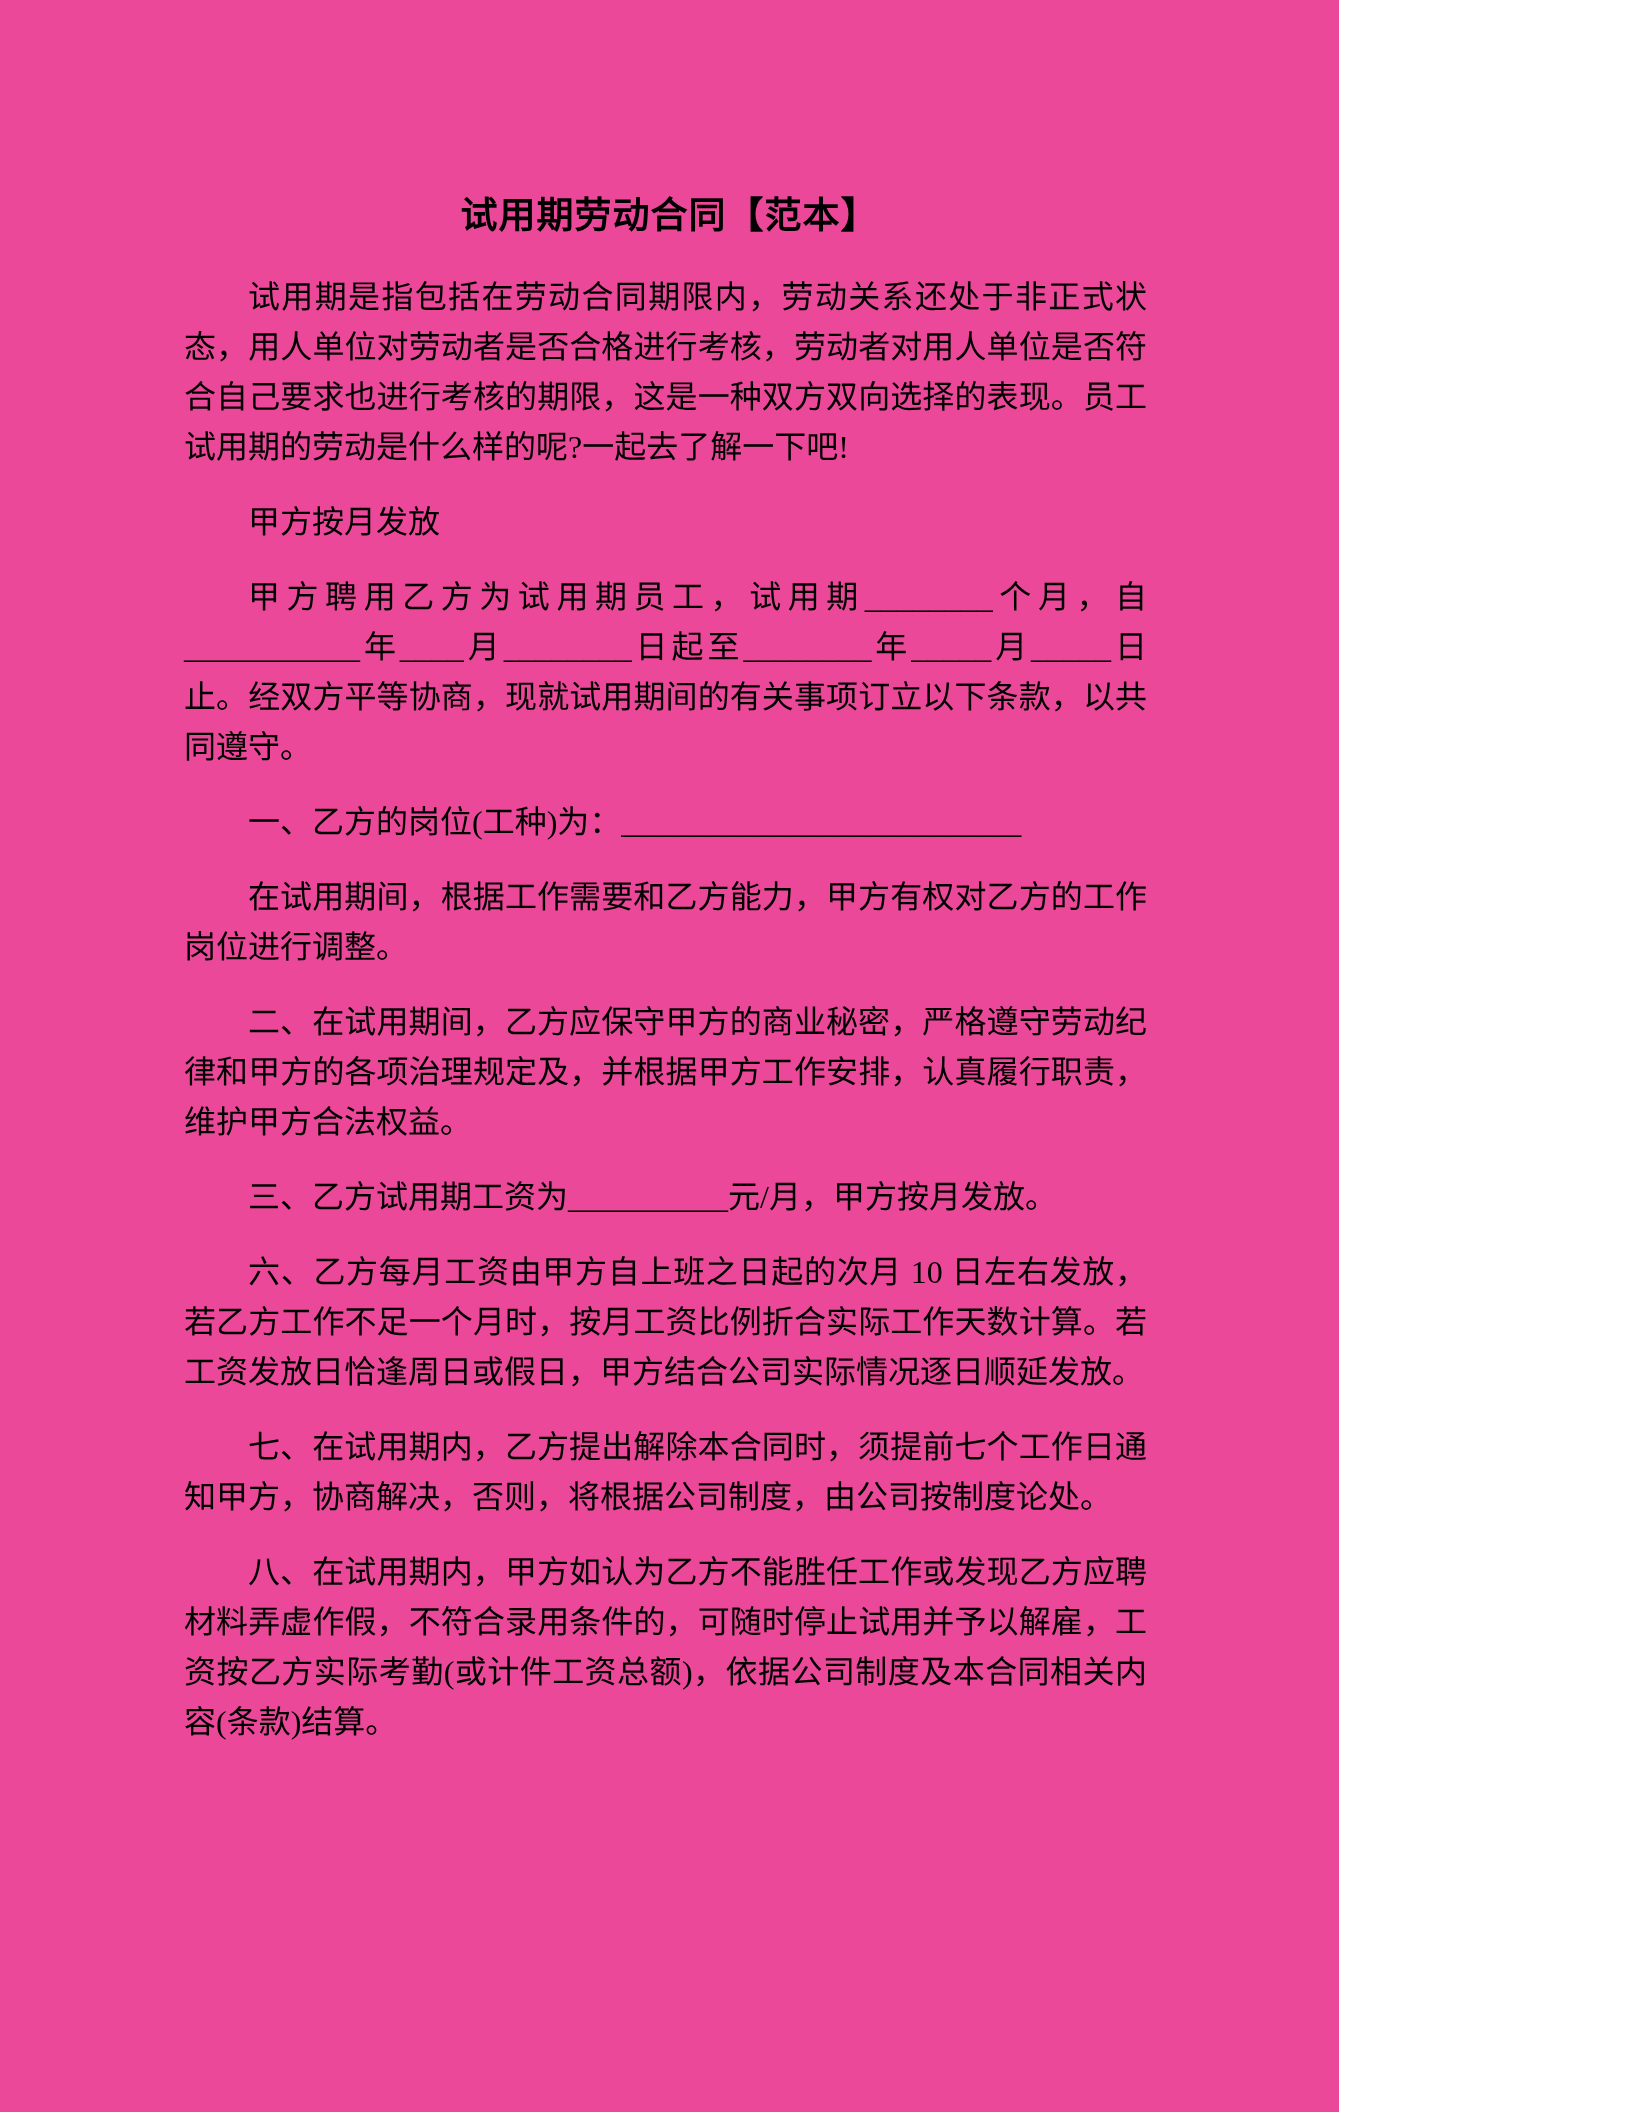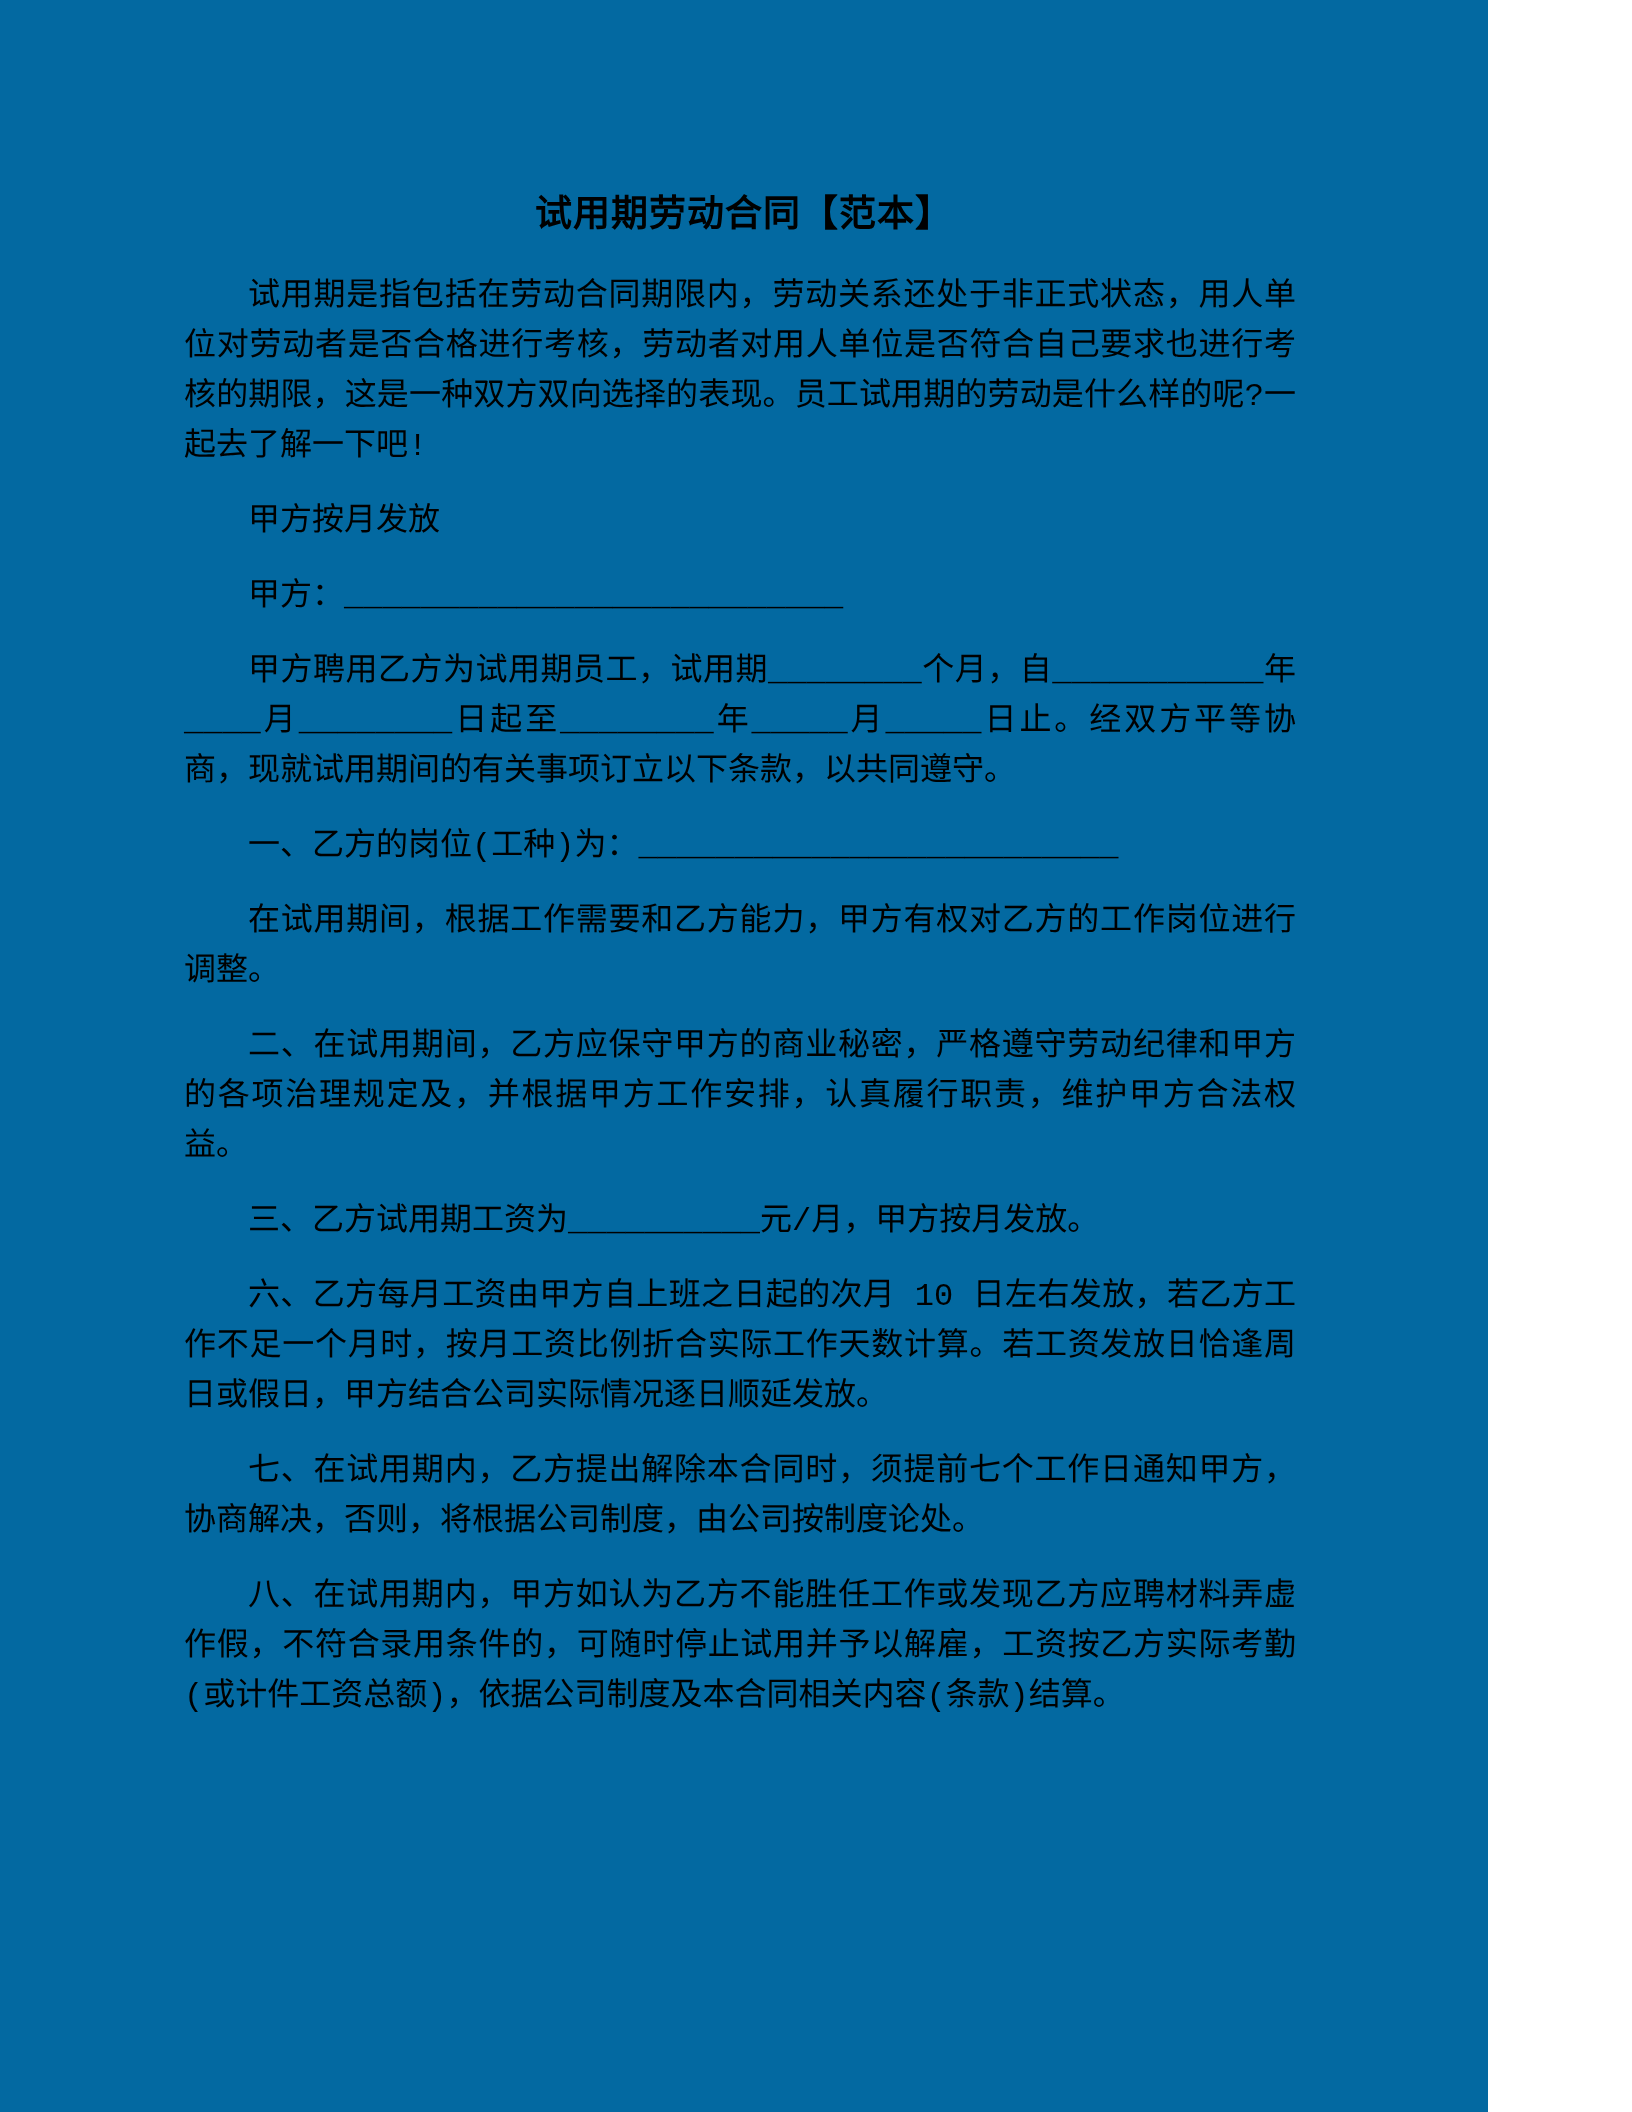--- a/index.html
+++ b/index.html
@@ -2,27 +2,27 @@
 <html lang="zh-CN"><head>
 <meta charset="utf-8">
 <style>
   html, body {
     margin: 0;
     padding: 0;
     background: #ffffff;
   }
   .page {
     position: relative;
-    width: 1488px;
+    width: 1339px;
     height: 2112px;
     box-sizing: border-box;
     padding: 192px 184px 0 184px;
-    background: #0369a1;
+    background: #ec4899;
     color: #000000;
-    font-family: Liberation Mono, monospace;
+    font-family: Liberation Serif, serif;
     overflow: hidden;
   }
   .doc-title {
     font-size: 37px;
     line-height: 48px;
     font-weight: 700;
     text-align: center;
     margin: 0 0 32px 0;
     letter-spacing: 1px;
   }
@@ -36,21 +36,20 @@
   }
 </style>
 </head>
 <body>
 
 <div class="page">
   <h1 class="doc-title">试用期劳动合同【范本】</h1>
 
   <p class="doc-par">试用期是指包括在劳动合同期限内，劳动关系还处于非正式状态，用人单位对劳动者是否合格进行考核，劳动者对用人单位是否符合自己要求也进行考核的期限，这是一种双方双向选择的表现。员工试用期的劳动是什么样的呢?一起去了解一下吧!</p>
   <p class="doc-par">甲方按月发放</p>
-  <p class="doc-par">甲方：__________________________</p>
   <p class="doc-par">甲方聘用乙方为试用期员工，试用期________个月，自___________年____月________日起至________年_____月_____日止。经双方平等协商，现就试用期间的有关事项订立以下条款，以共同遵守。</p>
   <p class="doc-par">一、乙方的岗位(工种)为：_________________________</p>
   <p class="doc-par">在试用期间，根据工作需要和乙方能力，甲方有权对乙方的工作岗位进行调整。</p>
   <p class="doc-par">二、在试用期间，乙方应保守甲方的商业秘密，严格遵守劳动纪律和甲方的各项治理规定及，并根据甲方工作安排，认真履行职责，维护甲方合法权益。</p>
   <p class="doc-par">三、乙方试用期工资为__________元/月，甲方按月发放。</p>
   <p class="doc-par">六、乙方每月工资由甲方自上班之日起的次月 10 日左右发放，若乙方工作不足一个月时，按月工资比例折合实际工作天数计算。若工资发放日恰逢周日或假日，甲方结合公司实际情况逐日顺延发放。</p>
   <p class="doc-par">七、在试用期内，乙方提出解除本合同时，须提前七个工作日通知甲方，协商解决，否则，将根据公司制度，由公司按制度论处。</p>
   <p class="doc-par">八、在试用期内，甲方如认为乙方不能胜任工作或发现乙方应聘材料弄虚作假，不符合录用条件的，可随时停止试用并予以解雇，工资按乙方实际考勤(或计件工资总额)，依据公司制度及本合同相关内容(条款)结算。</p>
 </div>
 

